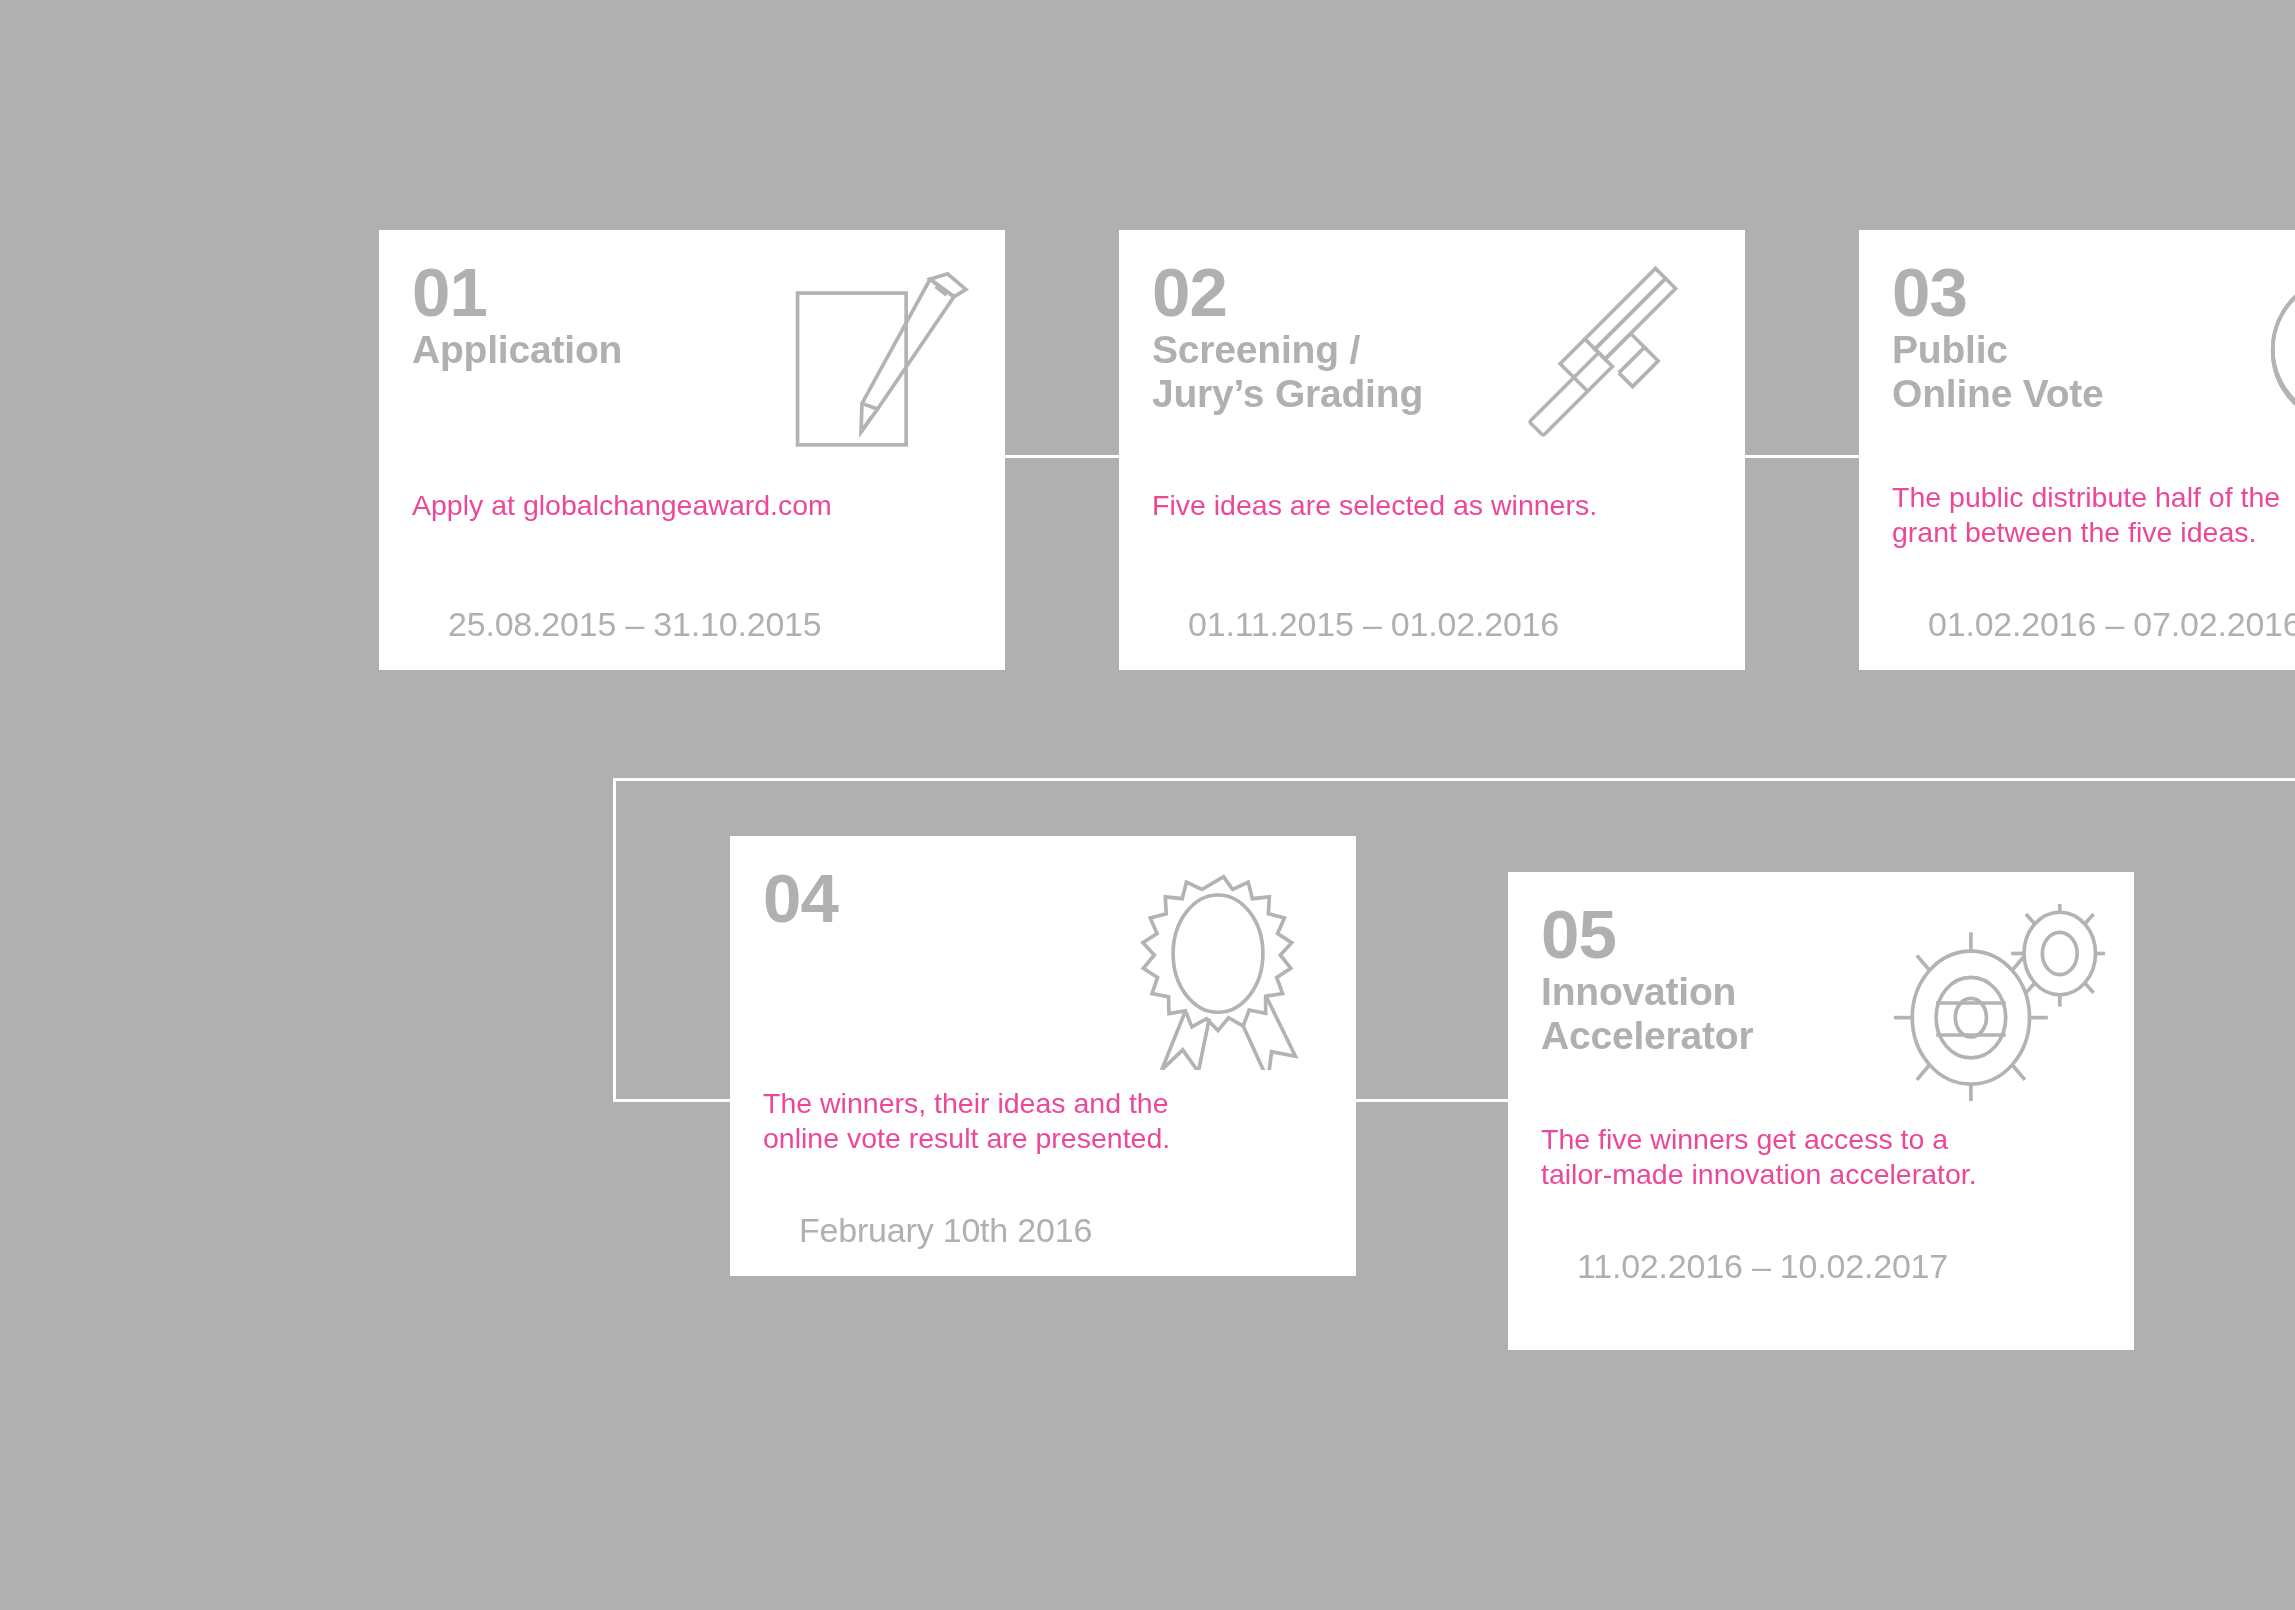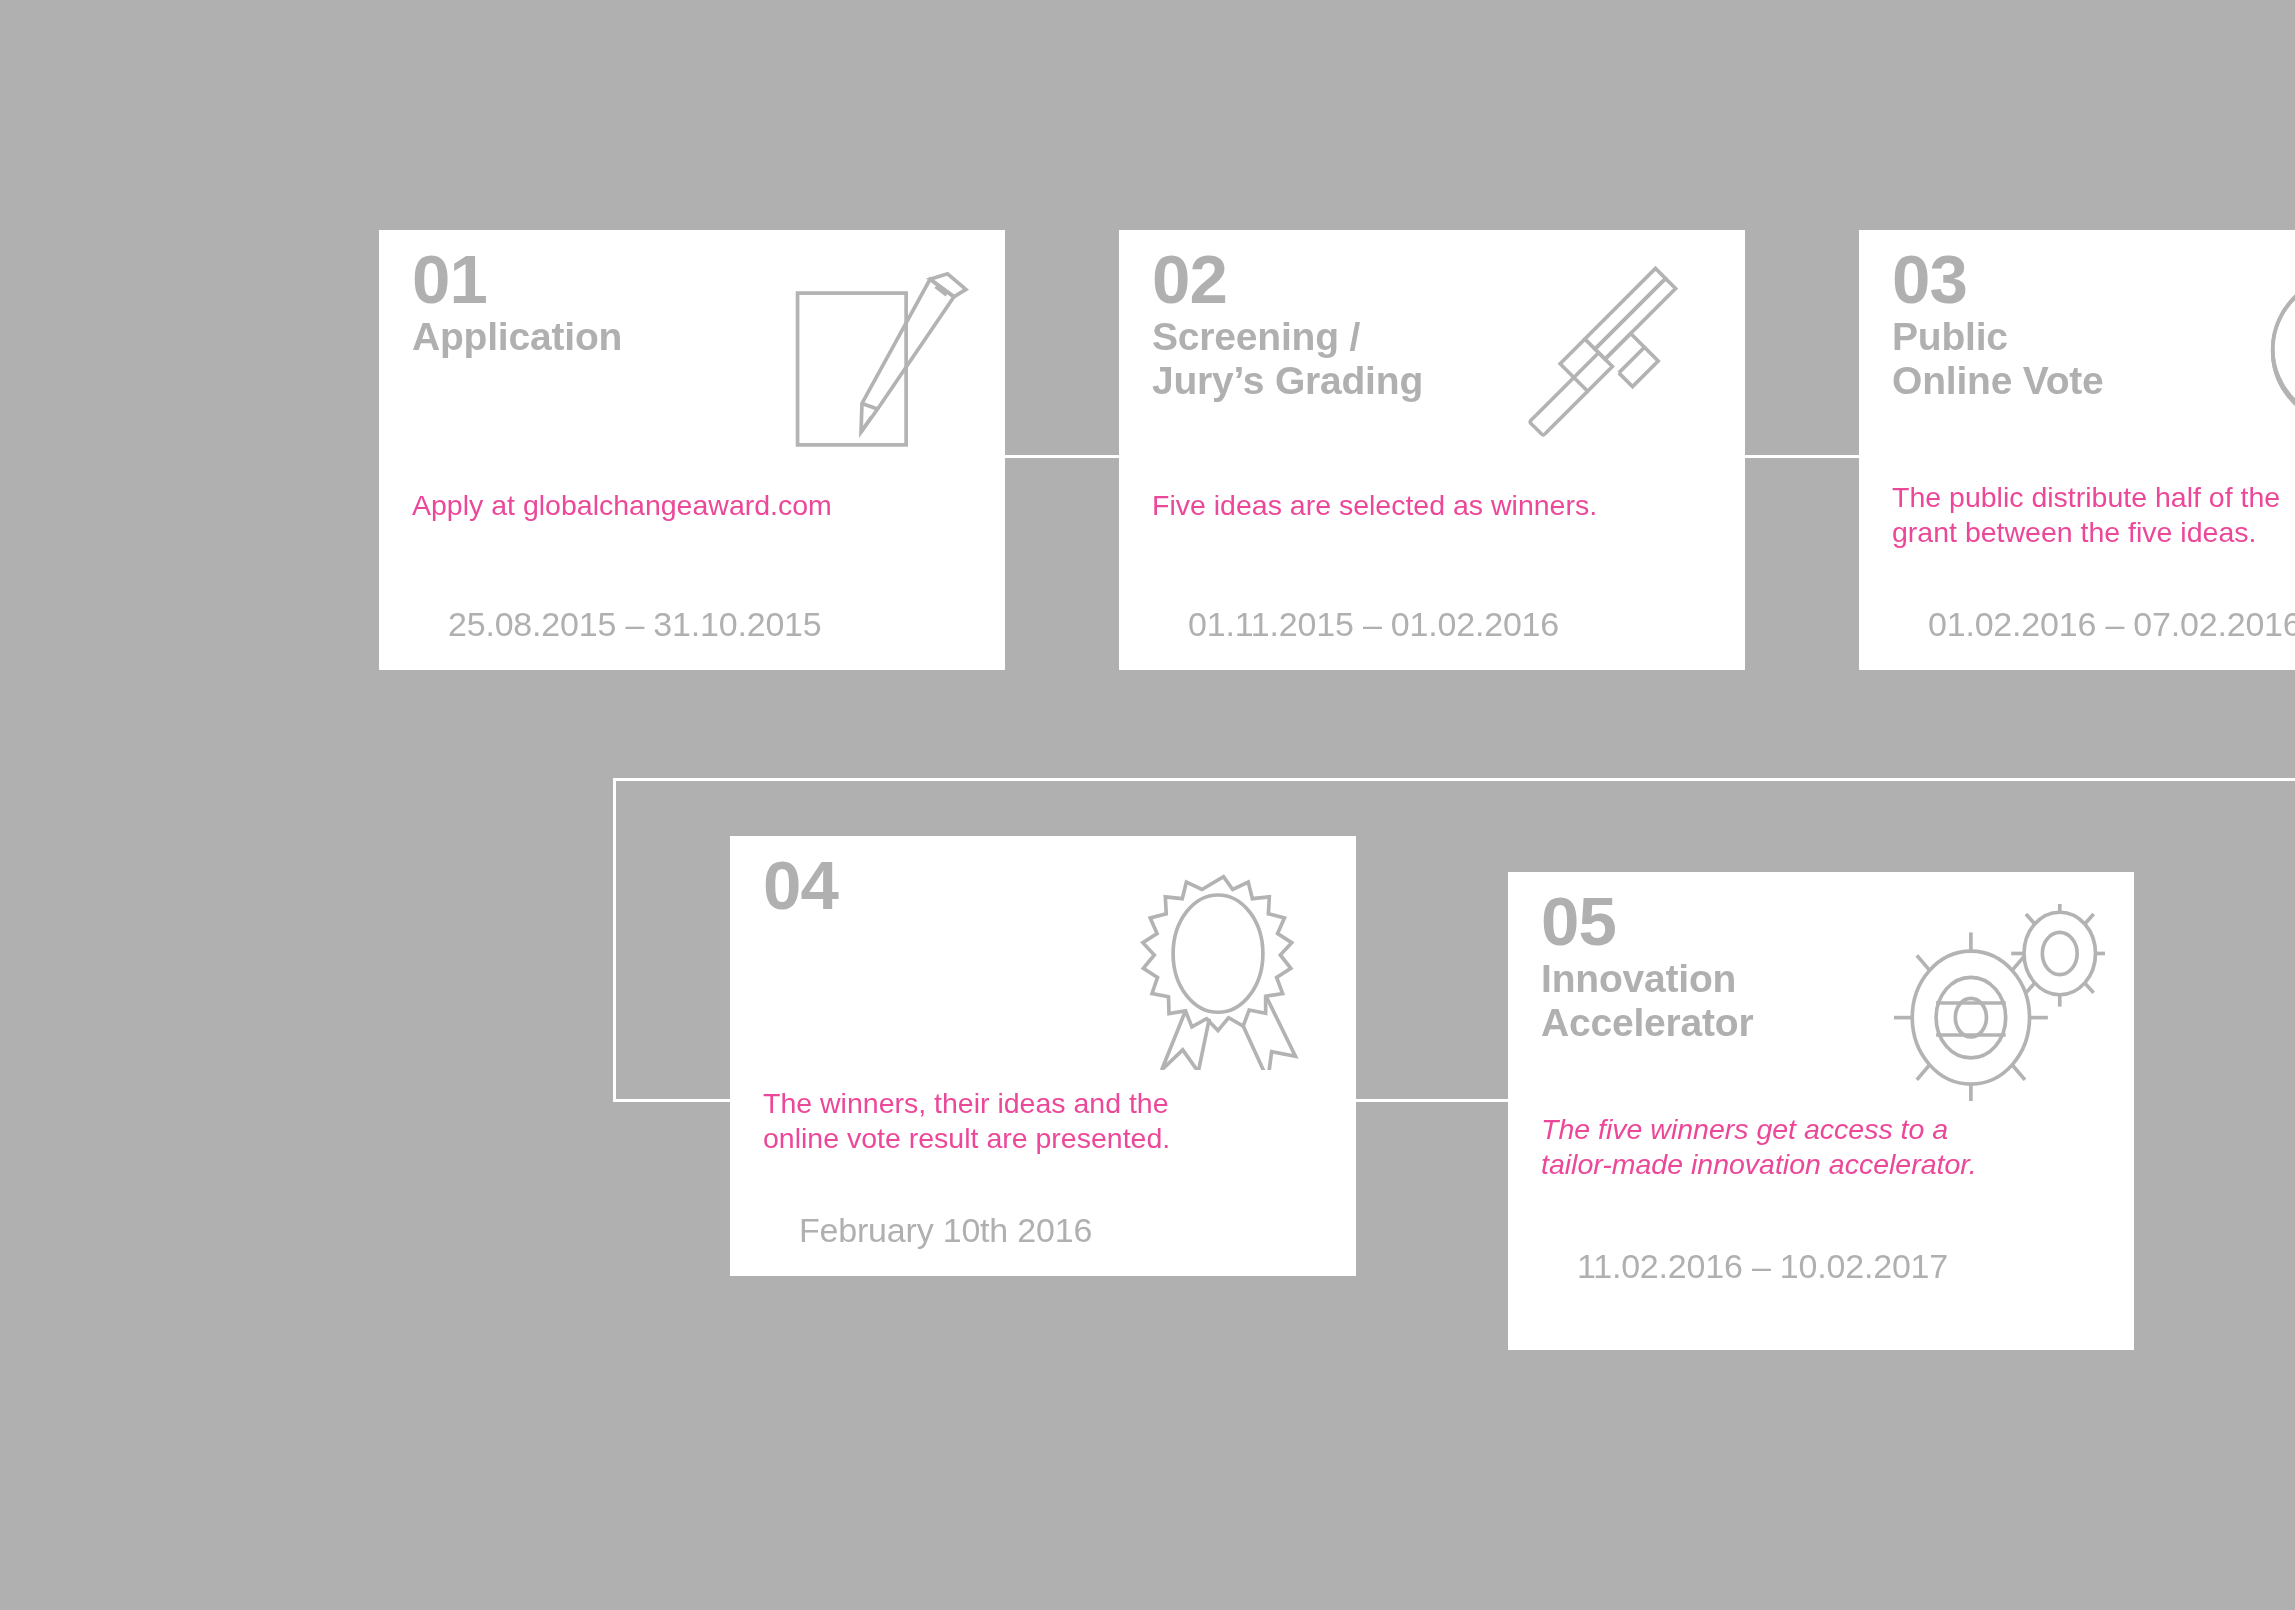--- a/index.html
+++ b/index.html
@@ -13,21 +13,21 @@
   #stage{position:absolute;inset:0;}
 
   
   .conn{position:absolute;background:#ffffff;}
 
   
   .card{
     position:absolute;
     background:#ffffff;
     box-sizing:border-box;
-    padding:17px 33px 0 33px;
+    padding:30px 33px 0 33px;
   }
   .card-head{position:relative;}
   .num{
     font-size:69px;
     line-height:0.95;
     font-weight:700;
     color:#b0b0b0;
     letter-spacing:-0.9px;
     margin:0;
   }
@@ -74,21 +74,21 @@
   .slot-date{position:absolute;left:33px;right:33px;margin-left:36px;}
 
   #card-01 .slot-desc{top:258px;}
   #card-01 .slot-date{top:376px;}
   #card-02 .slot-desc{top:258px;}
   #card-02 .slot-date{top:376px;}
   #card-03 .slot-desc{top:250px;}
   #card-03 .slot-date{top:376px;}
   #card-04 .slot-desc{top:250px;}
   #card-04 .slot-date{top:376px;}
-  #card-05 .slot-desc{top:240px;font-style:italic;}
+  #card-05 .slot-desc{top:250px;}
   #card-05 .slot-date{top:376px;}
 
   
   #icon-01{left:413px;top:41px;width:191px;height:184px;}
   #icon-02{left:399px;top:32px;width:197px;height:197px;}
   #icon-03{left:409px;top:37px;width:184px;height:193px;}
   #icon-04{left:404px;top:37px;width:179px;height:197px;}
   #icon-05{left:381px;top:32px;width:216px;height:197px;}
 </style>
 </head>

